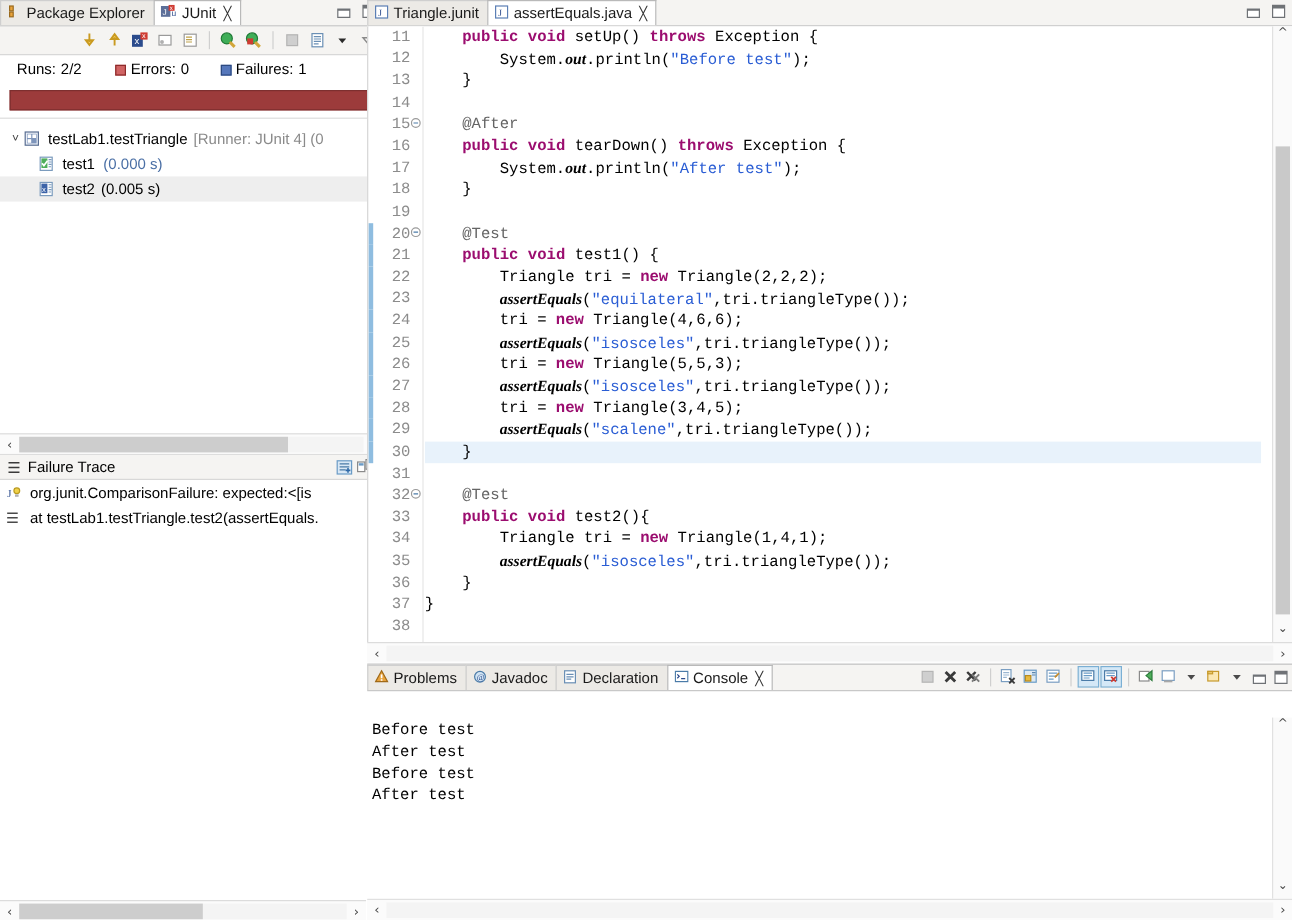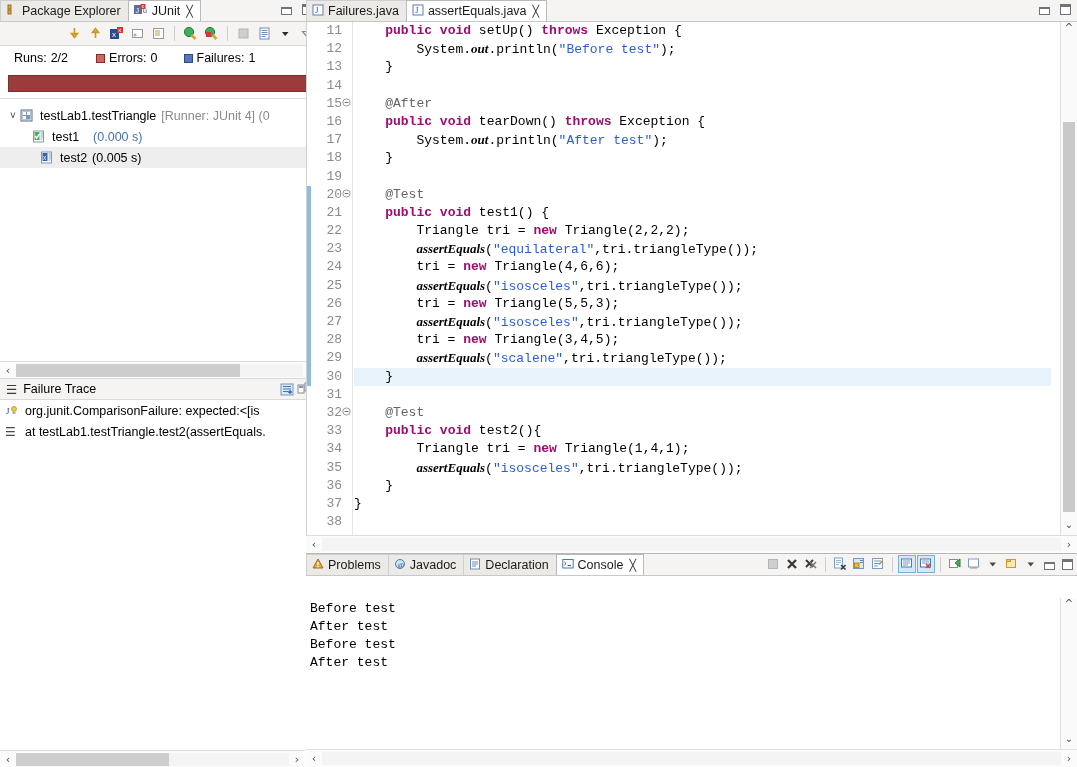--- a/index.html
+++ b/index.html
@@ -323,24 +323,24 @@
       <div class="trow" style="padding-left:32px">
         <span class="ticon">
           <svg width="15" height="14" viewBox="0 0 15 14">
             <rect x="1.5" y="1" width="10" height="11" fill="#fff" stroke="#7b9bbd"></rect>
             <rect x="2.5" y="2" width="5" height="8" fill="#4fae5b"></rect>
             <path d="M3 6 l1.6 2 l3-4" stroke="#fff" stroke-width="1.4" fill="none"></path>
             <path d="M8.5 3h2.5M8.5 5h2.5M8.5 7h2.5M8.5 9h2" stroke="#7b9bbd" stroke-width="0.9"></path>
           </svg>
         </span>
         <span>test1</span>
-        <span class="time" style="margin-left:14px">(0.000 s)</span>
-      </div>
-
-      <div class="trow sel" style="padding-left:40px">
+        <span class="time" style="margin-left:7px">(0.000 s)</span>
+      </div>
+
+      <div class="trow sel" style="padding-left:32px">
         <span class="ticon">
           <svg width="15" height="14" viewBox="0 0 15 14">
             <rect x="1.5" y="1" width="10" height="11" fill="#fff" stroke="#7b9bbd"></rect>
             <rect x="2.5" y="2" width="5" height="8" fill="#3c63a8"></rect>
             <text x="3.1" y="8.6" font-size="6.4" fill="#fff" font-family="Liberation Sans">x</text>
             <path d="M8.5 3h2.5M8.5 5h2.5M8.5 7h2.5M8.5 9h2" stroke="#7b9bbd" stroke-width="0.9"></path>
           </svg>
         </span>
         <span>test2</span>
         <span style="margin-left:5px">(0.005 s)</span>
@@ -405,21 +405,21 @@
 
     <div class="editor-wrap">
       <div class="tabstrip">
         <div class="tab">
           <span class="ico">
             <svg width="12" height="12" viewBox="0 0 12 12">
                 <rect x="1" y="1" width="10" height="10" fill="#fff" stroke="#5b7fb5"></rect>
                 <text x="3.2" y="9" font-size="8" fill="#2b4b8c" font-family="Liberation Serif">J</text>
               </svg>
           </span>
-          <span>Failures.java</span>
+          <span>Triangle.junit</span>
         </div>
         <div class="tab active">
           <span class="ico">
             <svg width="12" height="12" viewBox="0 0 12 12">
                 <rect x="1" y="1" width="10" height="10" fill="#fff" stroke="#5b7fb5"></rect>
                 <text x="3.2" y="9" font-size="8" fill="#2b4b8c" font-family="Liberation Serif">J</text>
               </svg>
           </span>
           <span>assertEquals.java</span>
           <span class="closex">╳</span>

